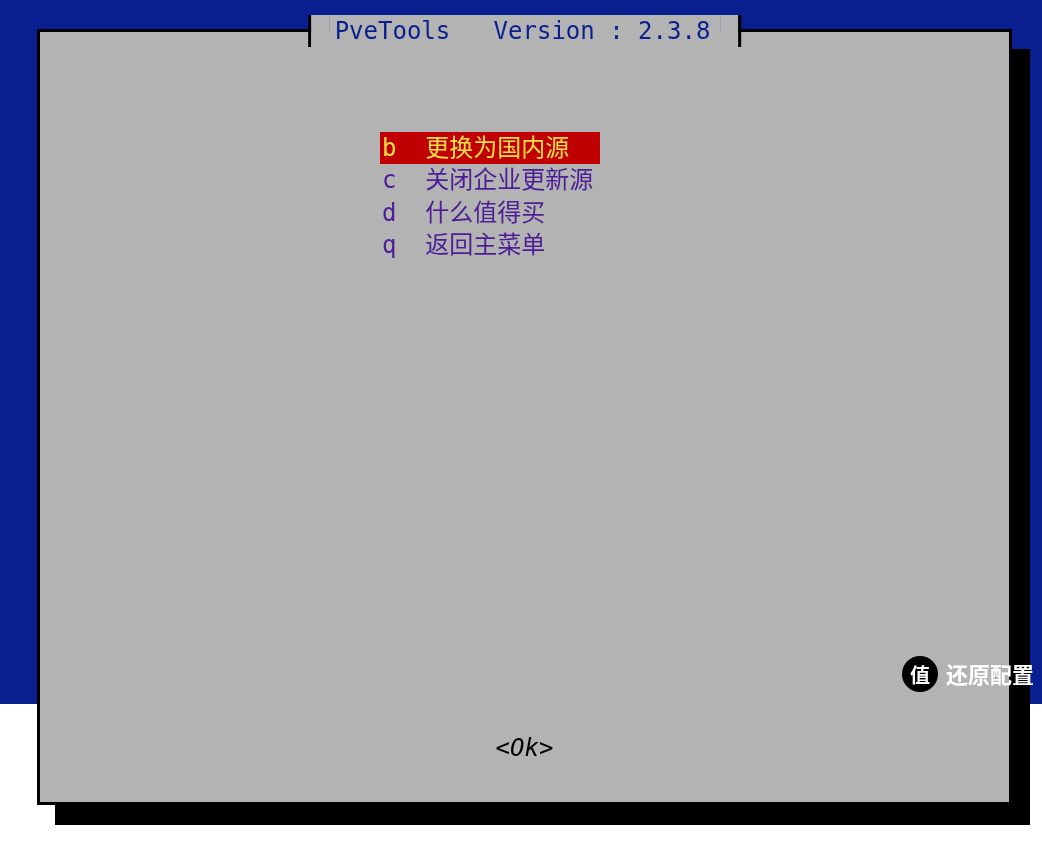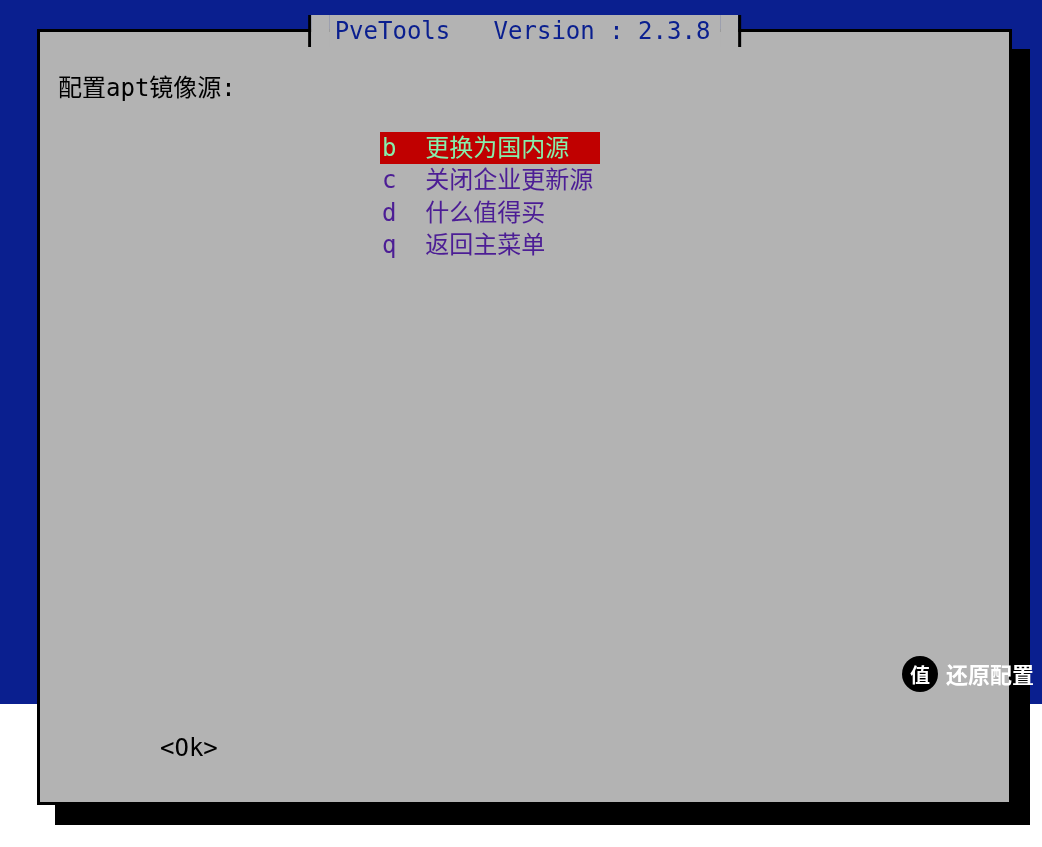--- a/index.html
+++ b/index.html
@@ -10,24 +10,24 @@
   .dialog{position:absolute;left:37px;top:29px;width:975px;height:776px;
     background:#b3b3b3;border:3px solid #000;box-sizing:border-box;}
   .title-wrap{position:absolute;top:-17px;left:50%;transform:translateX(-50%);
     display:flex;align-items:center;}
   .title-tee{width:3px;height:32px;background:#000;}
   .title-gap{width:18px;height:32px;background:#b3b3b3;}
   .title-text{background:#b3b3b3;color:#0a1f8f;padding:0 10px 0 6px;white-space:pre;}
   .prompt{position:absolute;left:18px;top:40px;color:#000;}
   .menu{position:absolute;left:340px;top:100px;}
   .menu-item{white-space:pre;color:#4c1d95;padding:0 2px;}
-  .menu-item.sel{background:#c00000;color:#86efac;}
+  .menu-item.sel{background:#c00000;color:#fde047;}
   .menu-item .key{display:inline-block;width:1.2em;}
   .buttons{position:absolute;bottom:38px;left:0;right:0;display:flex;
-    justify-content:space-between;padding:0 120px;color:#000;}
+    justify-content:center;padding:0 120px;color:#000;font-style:italic;}
   .watermark{position:absolute;right:8px;bottom:12px;display:flex;align-items:center;gap:8px;}
   .wm-badge{width:36px;height:36px;border-radius:50%;background:#000;color:#fff;
     display:flex;align-items:center;justify-content:center;font-weight:bold;font-size:20px;
     font-family:"Noto Sans CJK SC","Microsoft YaHei",sans-serif;}
   .wm-text{color:#fff;font-weight:bold;font-size:22px;
     font-family:"Noto Sans CJK SC","Microsoft YaHei",sans-serif;}
 </style>
 </head>
 <body>
 
@@ -36,21 +36,20 @@
   <div class="dialog">
 
     <div class="title-wrap">
       <div class="title-tee"></div>
       <div class="title-gap"></div>
       <span class="title-text">PveTools   Version : 2.3.8</span>
       <div class="title-gap"></div>
       <div class="title-tee"></div>
     </div>
 
-    <div class="prompt">配置apt镜像源:</div>
 
     <div class="menu" id="menu">
         <div class="menu-item sel"><span class="key">b</span><span> 更换为国内源  </span></div>
         <div class="menu-item"><span class="key">c</span><span> 关闭企业更新源</span></div>
         <div class="menu-item"><span class="key">d</span><span> 什么值得买</span></div>
         <div class="menu-item"><span class="key">q</span><span> 返回主菜单</span></div>
       </div>
 
     <div class="buttons">
       <span>&lt;Ok&gt;</span>

